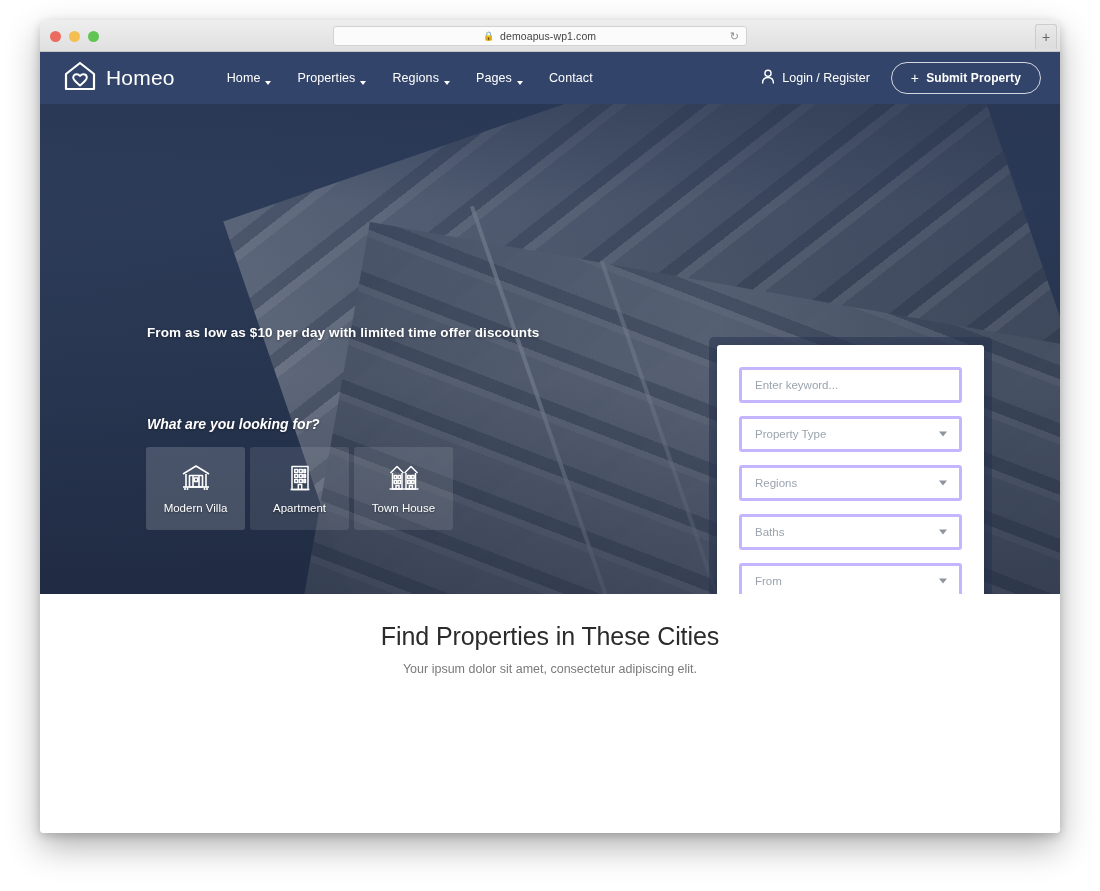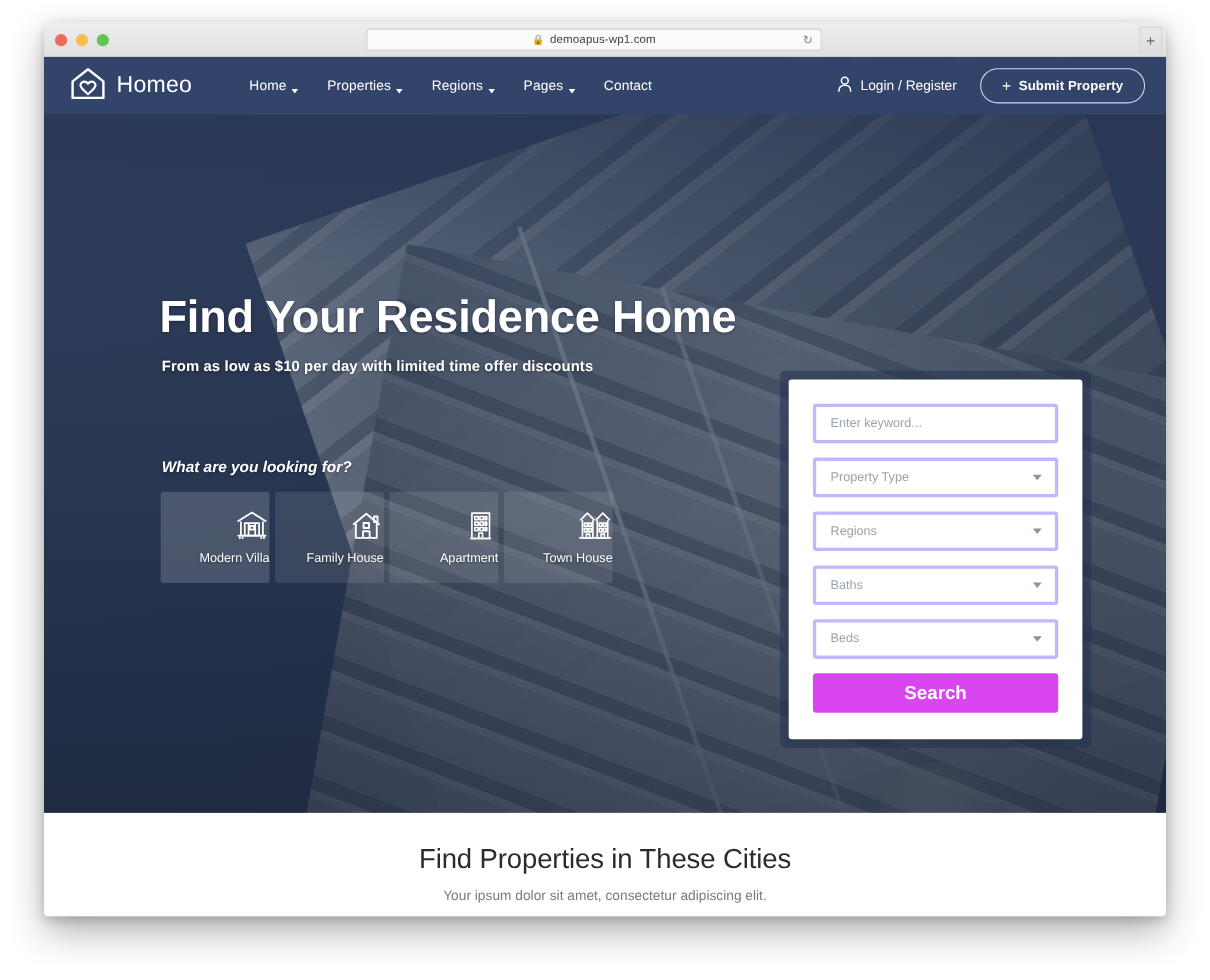--- a/index.html
+++ b/index.html
@@ -57,21 +57,21 @@
     border-radius: 3px 3px 0 0;
     color: #666; font-size: 14px; line-height: 24px; text-align: center;
   }
 
   
   .viewport { position: relative; width: 1020px; height: 781px; background:#fff; }
 
   
   .hero {
     position: relative;
-    height: 687px;
+    height: 542px;
     overflow: hidden;
     background: #2b3a59;
   }
   
   .hero-photo { position: absolute; inset: 0; }
   .sky {
     position: absolute; inset: 0;
     background: linear-gradient(170deg, #3c4d6e 0%, #354563 30%, #2d3c59 62%, #27334c 100%);
   }
   
@@ -181,21 +181,21 @@
     color: #fff; font-size: 14px; font-style: italic; font-weight: bold;
     text-shadow: 0 1px 3px rgba(0,0,0,.4);
   }
 
   
   .tiles { position: absolute; left: 106px; top: 343px; display: flex; gap: 5px; }
   .tile {
     width: 99px; height: 83px;
     background: rgba(255,255,255,0.10);
     border-radius: 3px;
-    display: flex; flex-direction: column; align-items: flex-end; justify-content: center;
+    display: flex; flex-direction: column; align-items: center; justify-content: center;
     gap: 9px; cursor: pointer;
   }
   .tile.active { background: rgba(255,255,255,0.17); }
   .tile-label { color:#fff; font-size: 11.5px; font-weight: 500; text-shadow: 0 1px 2px rgba(0,0,0,.45); }
   .tile svg { display: block; }
 
   
   .search-wrap {
     position: absolute; right: 68px; top: 233px;
     width: 283px;
@@ -330,53 +330,40 @@
             </div>
             <div class="submit-btn">
               <span class="plus-ic">+</span>
               <span>Submit Property</span>
             </div>
           </div>
         </nav>
 
         <div class="hero-inner">
 
-          <h1 class="headline">Find Your Residence Home</h1>
           <p class="subhead">From as low as $10 per day with limited time offer discounts</p>
           <p class="looking">What are you looking for?</p>
 
           <div class="tiles">
 
             <div class="tile active">
               <span>
                 <svg width="32" height="30" viewBox="0 0 32 30" fill="none" stroke="#fff" stroke-width="1.6" stroke-linejoin="round">
                   <path d="M3 11 L16 3 L29 11"></path>
                   <path d="M6 11 L6 24 M26 11 L26 24"></path>
                   <rect x="9.5" y="12.5" width="13" height="11.5"></rect>
                   <path d="M13 12.5 L13 24 M19 12.5 L19 24"></path>
                   <rect x="14.2" y="15" width="3.6" height="3.4"></rect>
                   <path d="M3 24 L29 24"></path>
                   <path d="M5 27 L5 24.5 M7.5 27 L7.5 24.5 M24.5 27 L24.5 24.5 M27 27 L27 24.5"></path>
                 </svg>
               </span>
               <span class="tile-label">Modern Villa</span>
             </div>
 
-            <div class="tile">
-              <span>
-                <svg width="32" height="30" viewBox="0 0 32 30" fill="none" stroke="#fff" stroke-width="1.7" stroke-linejoin="round">
-                  <path d="M4 14 L16 4 L28 14"></path>
-                  <path d="M6.5 13 L6.5 26 L25.5 26 L25.5 13"></path>
-                  <rect x="23" y="6.5" width="3.2" height="5"></rect>
-                  <rect x="13.5" y="12.5" width="5" height="4.5"></rect>
-                  <path d="M13 26 L13 20 L19 20 L19 26"></path>
-                </svg>
-              </span>
-              <span class="tile-label">Family House</span>
-            </div>
 
             <div class="tile">
               <span>
                 <svg width="32" height="30" viewBox="0 0 32 30" fill="none" stroke="#fff" stroke-width="1.5" stroke-linejoin="round">
                   <rect x="8" y="3.5" width="16" height="23"></rect>
                   <rect x="10.7" y="6.5" width="3" height="3"></rect>
                   <rect x="15.3" y="6.5" width="3" height="3"></rect>
                   <rect x="19.9" y="6.5" width="1.6" height="3"></rect>
                   <rect x="10.7" y="11.5" width="3" height="3"></rect>
                   <rect x="15.3" y="11.5" width="3" height="3"></rect>
@@ -431,21 +418,21 @@
                 <span class="lbl">Regions</span>
                 <i class="dd"></i>
               </div>
 
               <div class="field">
                 <span class="lbl">Baths</span>
                 <i class="dd"></i>
               </div>
 
               <div class="field">
-                <span class="lbl">Beds</span>
+                <span class="lbl">From</span>
                 <i class="dd"></i>
               </div>
 
               <div class="search-btn">Search</div>
             </div>
           </div>
 
         </div>
       </div>
     </section>

